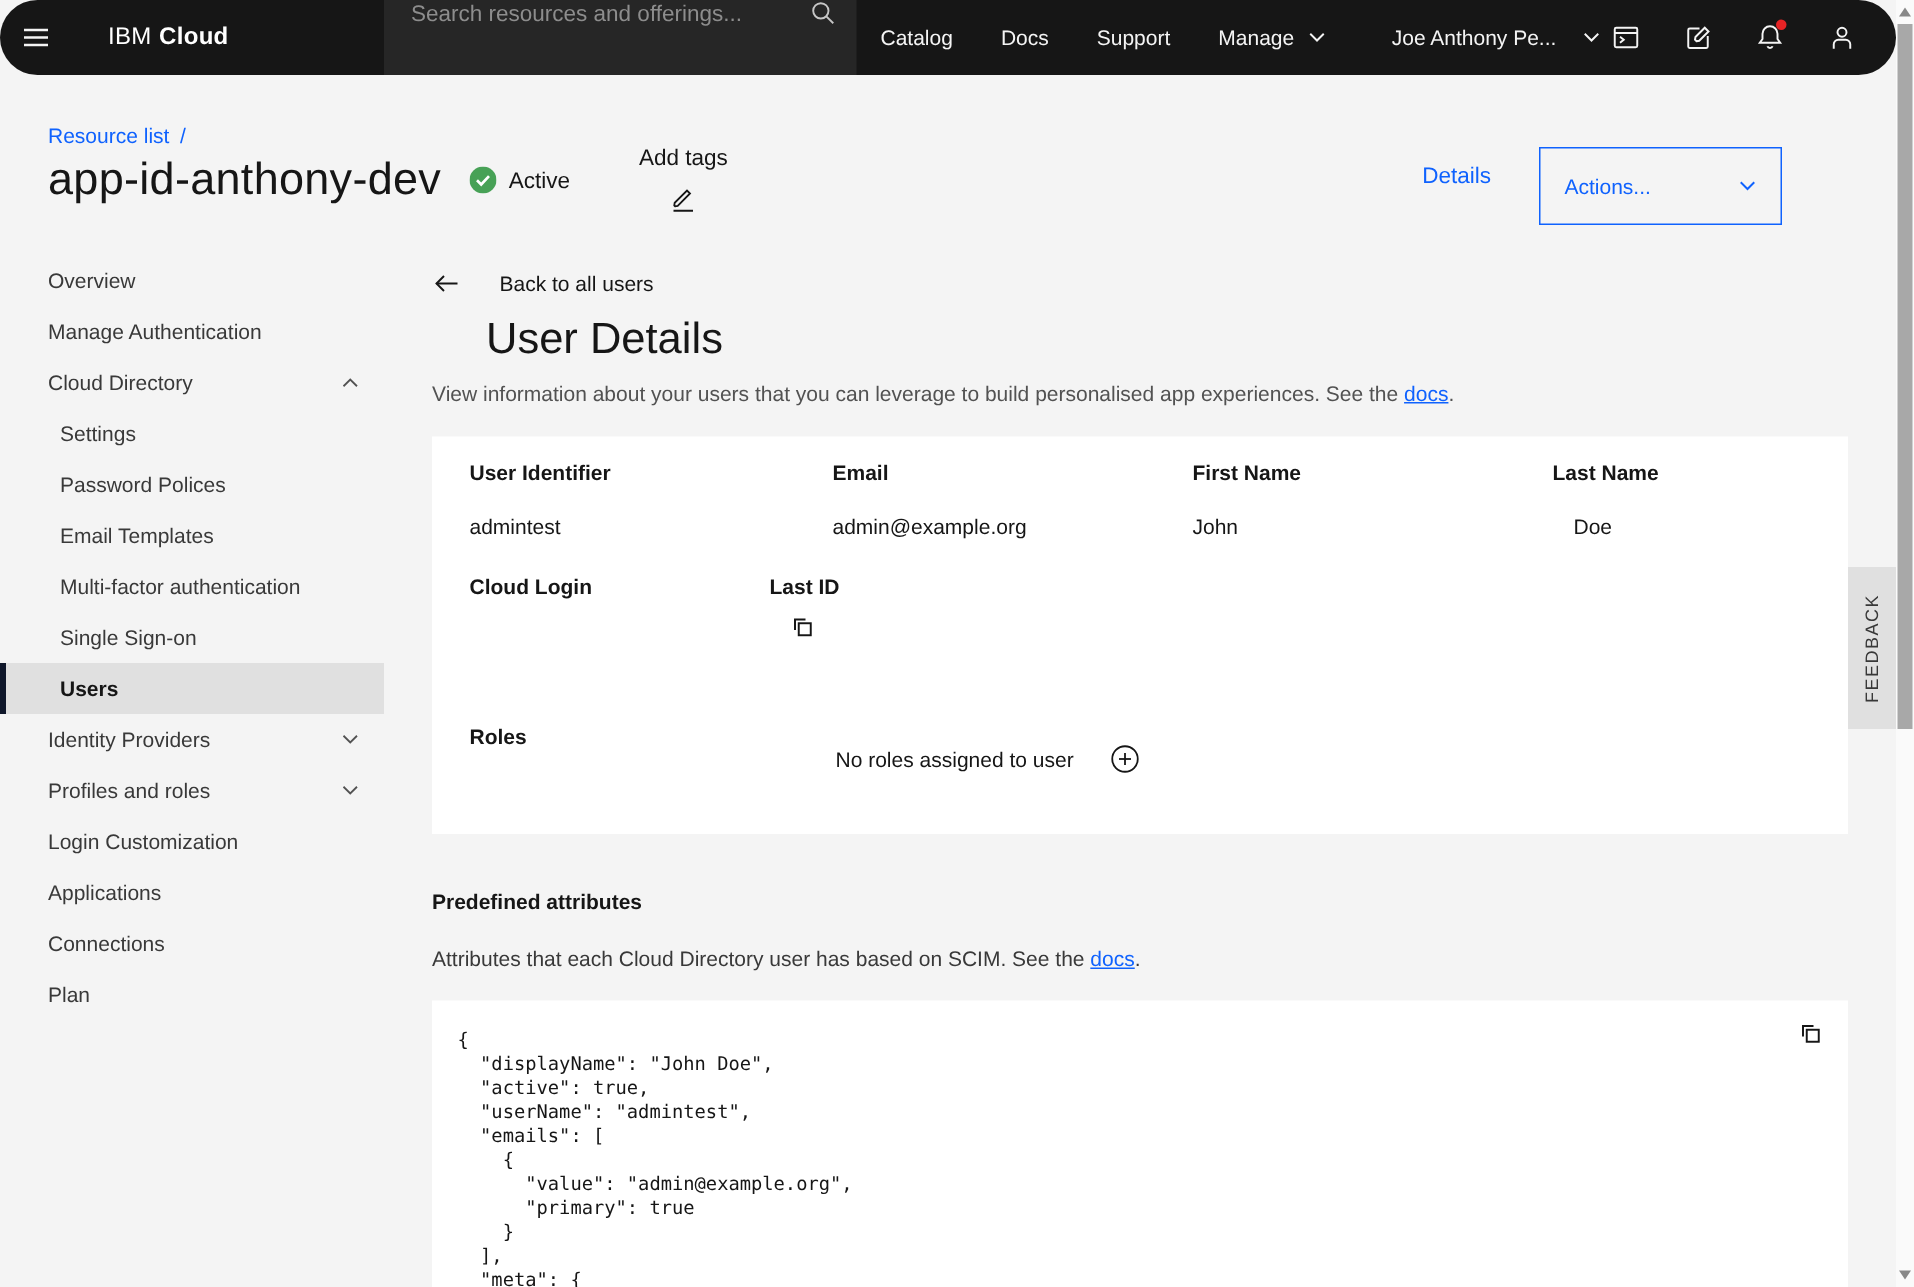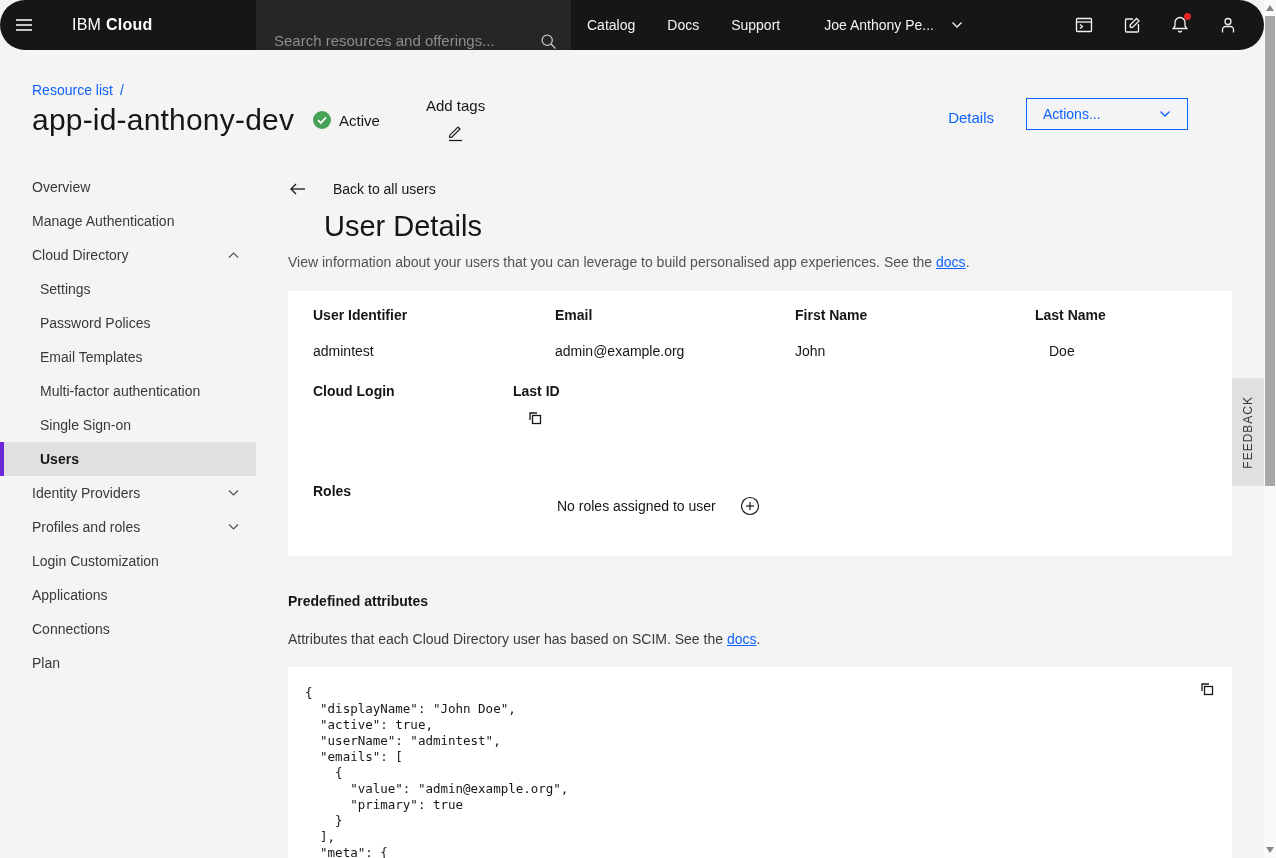--- a/index.html
+++ b/index.html
@@ -6,21 +6,21 @@
   html,body { margin:0; padding:0; }
   body {
     width:1276px; height:858px; position:relative; overflow:hidden;
     background:#f4f4f4; font-family:"Liberation Sans", sans-serif; color:#161616;
   }
   
   .header { position:absolute; left:0; top:0; width:1264px; height:50px; background:#161616; z-index:10;border-radius:25px; }
   .hamburger { position:absolute; left:0; top:0; width:48px; height:50px; display:flex; align-items:center; justify-content:center; cursor:pointer; }
   .brand { position:absolute; left:72px; top:0; height:50px; display:flex; align-items:center; color:#fff; font-size:16px; letter-spacing:.2px; }
   .brand .bold { font-weight:700; margin-left:5px; }
-  .hdr-search { position:absolute; left:256px; top:0; width:315px; height:50px; background:#262626; display:flex; align-items:flex-end; padding:0 14px 0 16px; }
+  .hdr-search { position:absolute; left:256px; top:0; width:315px; height:50px; background:#262626; display:flex; align-items:flex-start; padding:0 14px 0 16px; }
   .hdr-search input { flex:1; background:transparent; border:none; outline:none; color:#c6c6c6; font-size:15px; font-family:"Liberation Sans",sans-serif; }
   .hdr-search input::placeholder { color:#8d8d8d; }
   .hdr-links { position:absolute; left:571px; top:0; height:50px; display:flex; align-items:stretch; }
   .hdr-link { display:flex; align-items:center; gap:9px; padding:0 16px; color:#f4f4f4; font-size:14px; cursor:pointer; white-space:nowrap; }
   .hdr-icons { position:absolute; right:12px; top:0; height:50px; display:flex; }
   .icon-btn { width:48px; height:50px; display:flex; align-items:center; justify-content:center; position:relative; cursor:pointer; }
   .notif-dot { position:absolute; top:13px; right:13px; width:7px; height:7px; border-radius:50%; background:#e62325; }
   
   .scrollbar { position:absolute; left:1264px; top:0; width:12px; height:858px; background:#fafafa; z-index:20; }
   .scroll-thumb { position:absolute; left:1px; top:16px; width:10px; height:470px; background:#a8a8a8; }
@@ -29,27 +29,27 @@
   .scroll-arrow-down { bottom:5px; border-top:6px solid #888; }
   
   .breadcrumb { position:absolute; left:32px; top:82px; font-size:14px; color:#0f62fe; }
   .breadcrumb a { color:#0f62fe; text-decoration:none; cursor:pointer; }
   .breadcrumb .sep { margin-left:7px; }
   .titlebar { position:absolute; left:32px; top:98px; width:1200px; height:44px; display:flex; align-items:center; }
   .page-title { font-size:30px; font-weight:400; color:#161616; letter-spacing:.2px; }
   .status { display:flex; align-items:center; gap:8px; margin-left:19px; font-size:15px; }
   .addtags { display:flex; align-items:center; gap:11px; margin-left:46px; font-size:15px; cursor:pointer;flex-direction:column; }
   .details-link { position:absolute; right:238px; top:11px; color:#0f62fe; font-size:15px; cursor:pointer; text-decoration:none; }
-  .actions-btn { position:absolute; right:44px; top:0; width:162px; height:32px; border:1px solid #0f62fe; color:#0f62fe; font-size:14px; display:flex; align-items:center; justify-content:space-between; padding:0 16px; cursor:pointer; background:transparent; }
+  .actions-btn { position:absolute; right:44px; top:0; width:162px; height:52px; border:1px solid #0f62fe; color:#0f62fe; font-size:14px; display:flex; align-items:center; justify-content:space-between; padding:0 16px; cursor:pointer; background:transparent; }
   
   .sidebar { position:absolute; left:0; top:170px; width:256px; }
   .side-item { height:34px; display:flex; align-items:center; padding:0 16px 0 32px; font-size:14px; color:#393939; cursor:pointer; position:relative; }
   .side-item.child { padding-left:40px; }
   .side-item .grow { flex:1; }
-  .side-item.selected { background:#e0e0e0; border-left:4px solid #6d28d9; padding-left:36px; font-weight:700; color:#161616; }
+  .side-item.selected { background:#e0e0e0; border-left:4px solid #0f172a; padding-left:36px; font-weight:700; color:#161616; }
   
   .back-link { position:absolute; left:290px; top:181px; display:flex; align-items:center; gap:27px; font-size:14px; color:#161616; cursor:pointer; }
   .main-title { position:absolute; left:288px; top:210px; font-size:29px; font-weight:400; color:#161616;margin-left:36px; }
   .main-desc { position:absolute; left:288px; top:254px; font-size:14px; color:#525252; }
   .main-desc a, .predef-desc a { color:#0f62fe; text-decoration:underline; cursor:pointer; }
   .card { position:absolute; left:288px; top:291px; width:944px; height:265px; background:#ffffff; }
   .fld-label { position:absolute; font-size:14px; font-weight:700; color:#161616; }
   .fld-value { position:absolute; font-size:14px; color:#161616; }
   .copy-btn { position:absolute; left:238px; top:118px; width:18px; height:18px; cursor:pointer; }
   .roles-empty { position:absolute; left:269px; top:207px; font-size:14px; color:#161616; }
@@ -93,20 +93,28 @@
   <div class="hdr-links">
     <div class="hdr-link">
         <span>Catalog</span>
       </div>
     <div class="hdr-link">
         <span>Docs</span>
       </div>
     <div class="hdr-link">
         <span>Support</span>
       </div>
+    <div class="hdr-link">
+      <span>Manage</span>
+      <span>
+          <svg width="12" height="8" viewBox="0 0 12 8" fill="none" stroke="#f4f4f4" stroke-width="1.3">
+            <path d="M1.5 1.5 L6 6 L10.5 1.5"></path>
+          </svg>
+        </span>
+    </div>
     <div class="hdr-link" style="margin-left:12px;">
       <span>Joe Anthony Pe...</span>
       <span style="margin-left:8px;">
           <svg width="12" height="8" viewBox="0 0 12 8" fill="none" stroke="#f4f4f4" stroke-width="1.3">
             <path d="M1.5 1.5 L6 6 L10.5 1.5"></path>
           </svg>
         </span>
     </div>
   </div>
   <div class="hdr-icons">

